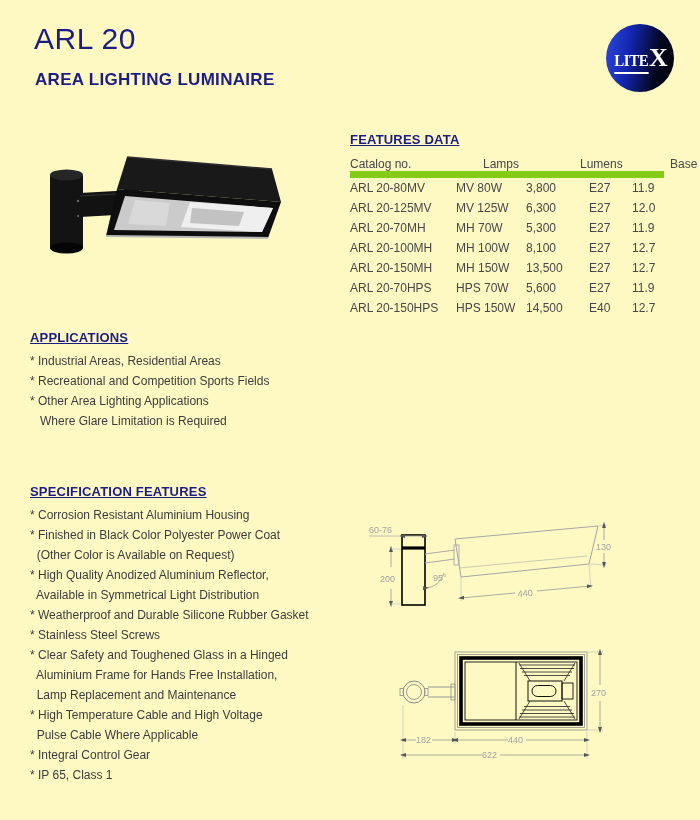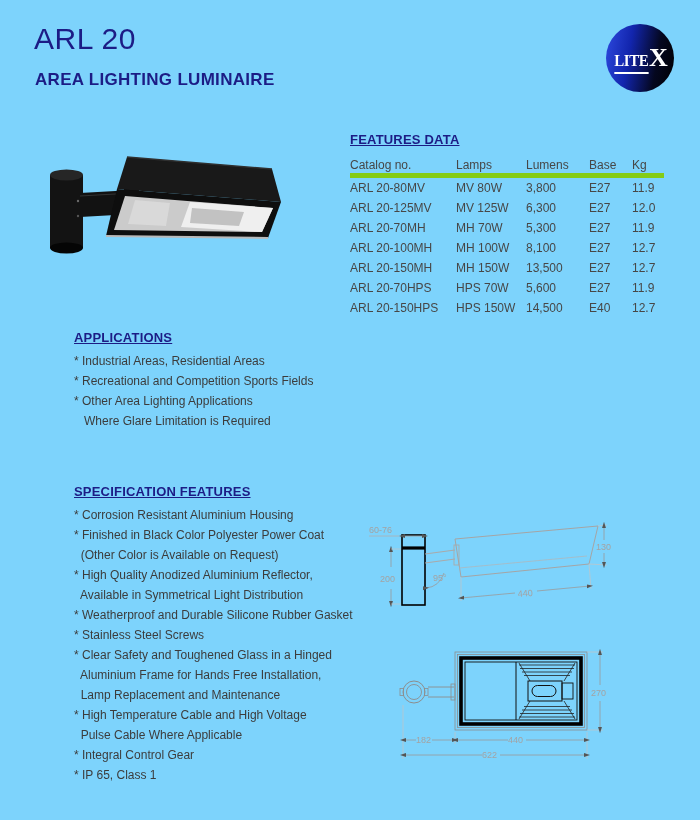--- a/index.html
+++ b/index.html
@@ -1,38 +1,38 @@
 <!DOCTYPE html>
 <html><head>
 <meta charset="utf-8">
 <style>
   * { margin:0; padding:0; box-sizing:border-box; }
   html,body { width:700px; height:820px; background:#ffffff; font-family:"Liberation Sans", sans-serif; }
-  .page { position:relative; width:700px; height:820px; background:#7dd3fc; overflow:hidden;text-decoration:underline; }
+  .page { position:relative; width:700px; height:820px; background:#fef9c3; overflow:hidden;text-decoration:underline; }
 
   .title { position:absolute; left:34px; top:22px; font-size:30px; font-weight:400; color:#1c1c85; letter-spacing:.5px; }
   .subtitle { position:absolute; left:35px; top:70px; font-size:17px; font-weight:700; color:#1c1c85; letter-spacing:.3px;text-align:right; }
 
   .logo { position:absolute; left:606px; top:24px; width:68px; height:68px; border-radius:50%;
           background:linear-gradient(100deg,#2e4ae0 0%,#1225ad 35%,#04071f 72%,#000 100%);
           display:flex; align-items:center; justify-content:center; }
   .logo-inner { display:flex; align-items:baseline; color:#fff; font-family:"Liberation Serif", serif; font-weight:700; }
   .logo-main { font-size:17px; letter-spacing:-.5px; border-bottom:2px solid #fff; padding-bottom:1px; transform:scaleX(.88); }
   .logo-x { font-size:26px; margin-left:-2px; }
 
   .section-head { font-size:13px; font-weight:700; color:#1c1c85; text-decoration:underline; letter-spacing:.2px; }
 
   .ordering { position:absolute; left:350px; top:132px; width:314px; }
   .otable { margin-top:9px; }
   .orow { display:grid; grid-template-columns:106px 70px 63px 43px 32px; height:20px; align-items:center; }
-  .ohead { height:22px; border-bottom:5px solid #84cc16; }
+  .ohead { height:22px; border-bottom:7px solid #84cc16;gap:27px; }
   .ohead span { font-size:13px; color:#111; }
   .orow span { font-size:12px; color:#474747; white-space:nowrap; }
 
-  .list-block { position:absolute; width:330px;margin-left:44px; }
+  .list-block { position:absolute; width:330px; }
   .apps { left:30px; top:330px; }
   .specs { left:30px; top:484px; }
   .list-lines { margin-top:6px; }
   .list-lines div { font-size:12px; color:#3c3c3c; line-height:20px; white-space:pre; }
 
   .photo { position:absolute; left:40px; top:138px; }
   .draw-side { position:absolute; left:355px; top:505px; }
   .draw-top  { position:absolute; left:390px; top:643px; }
   .dimtext { font-size:9px; fill:#a3a3a3; font-family:"Liberation Sans", sans-serif; }
 </style>

